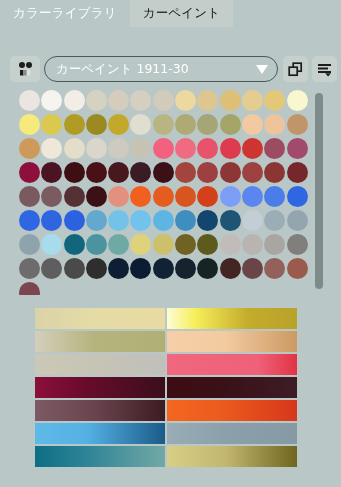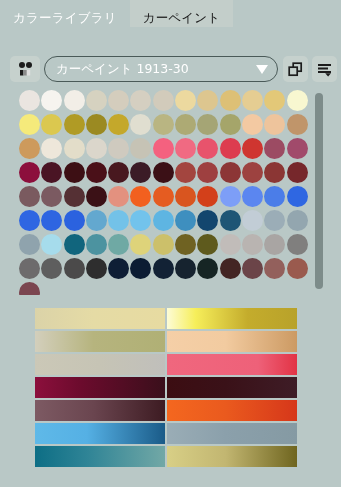--- a/index.html
+++ b/index.html
@@ -19,21 +19,21 @@
   #tabbar {
     position: absolute;
     left: 0; top: 0;
     width: 341px; height: 27px;
     background: #b9c8c6;
     display: flex;
     align-items: stretch;
   }
   .tab {
     display: flex;
-    align-items: flex-end;
+    align-items: center;
     justify-content: center;
     font-size: 12.5px;
     padding: 0 13px;
     height: 27px;
     box-sizing: border-box;
     letter-spacing: 0.2px;
     user-select: none;
   }
   .tab.inactive {
     color: #ffffff;
@@ -179,21 +179,21 @@
   <svg id="palette-icon" viewBox="0 0 17 16">
     <circle cx="5" cy="4" r="3" fill="#1c1c1c"></circle>
     <circle cx="12" cy="4" r="3" fill="#1c1c1c"></circle>
     <rect x="3" y="9" width="3.4" height="5.5" fill="#1c1c1c"></rect>
     <rect x="6.4" y="9" width="3.4" height="5.5" fill="#8a8a8a"></rect>
     <rect x="9.8" y="9" width="3.4" height="5.5" fill="#e0e0e0"></rect>
   </svg>
 </div>
 
 <div id="combo">
-  <div id="combo-value" title="カーペイント 1920-30">カーペイント 1913-30</div>
+  <div id="combo-value" title="カーペイント 1920-30">カーペイント 1911-30</div>
   <div id="combo-arrow">
     <span class="caret-down"></span>
   </div>
 </div>
 
 <div class="tb-btn" id="copy-btn">
   <svg class="sq-ico" viewBox="0 0 15 15">
     <rect x="5.2" y="1.2" width="8" height="8" fill="none" stroke="#1c1c1c" stroke-width="1.7"></rect>
     <rect x="1.2" y="5.2" width="8" height="8" fill="#c6d1cd" stroke="#1c1c1c" stroke-width="1.7"></rect>
   </svg>

